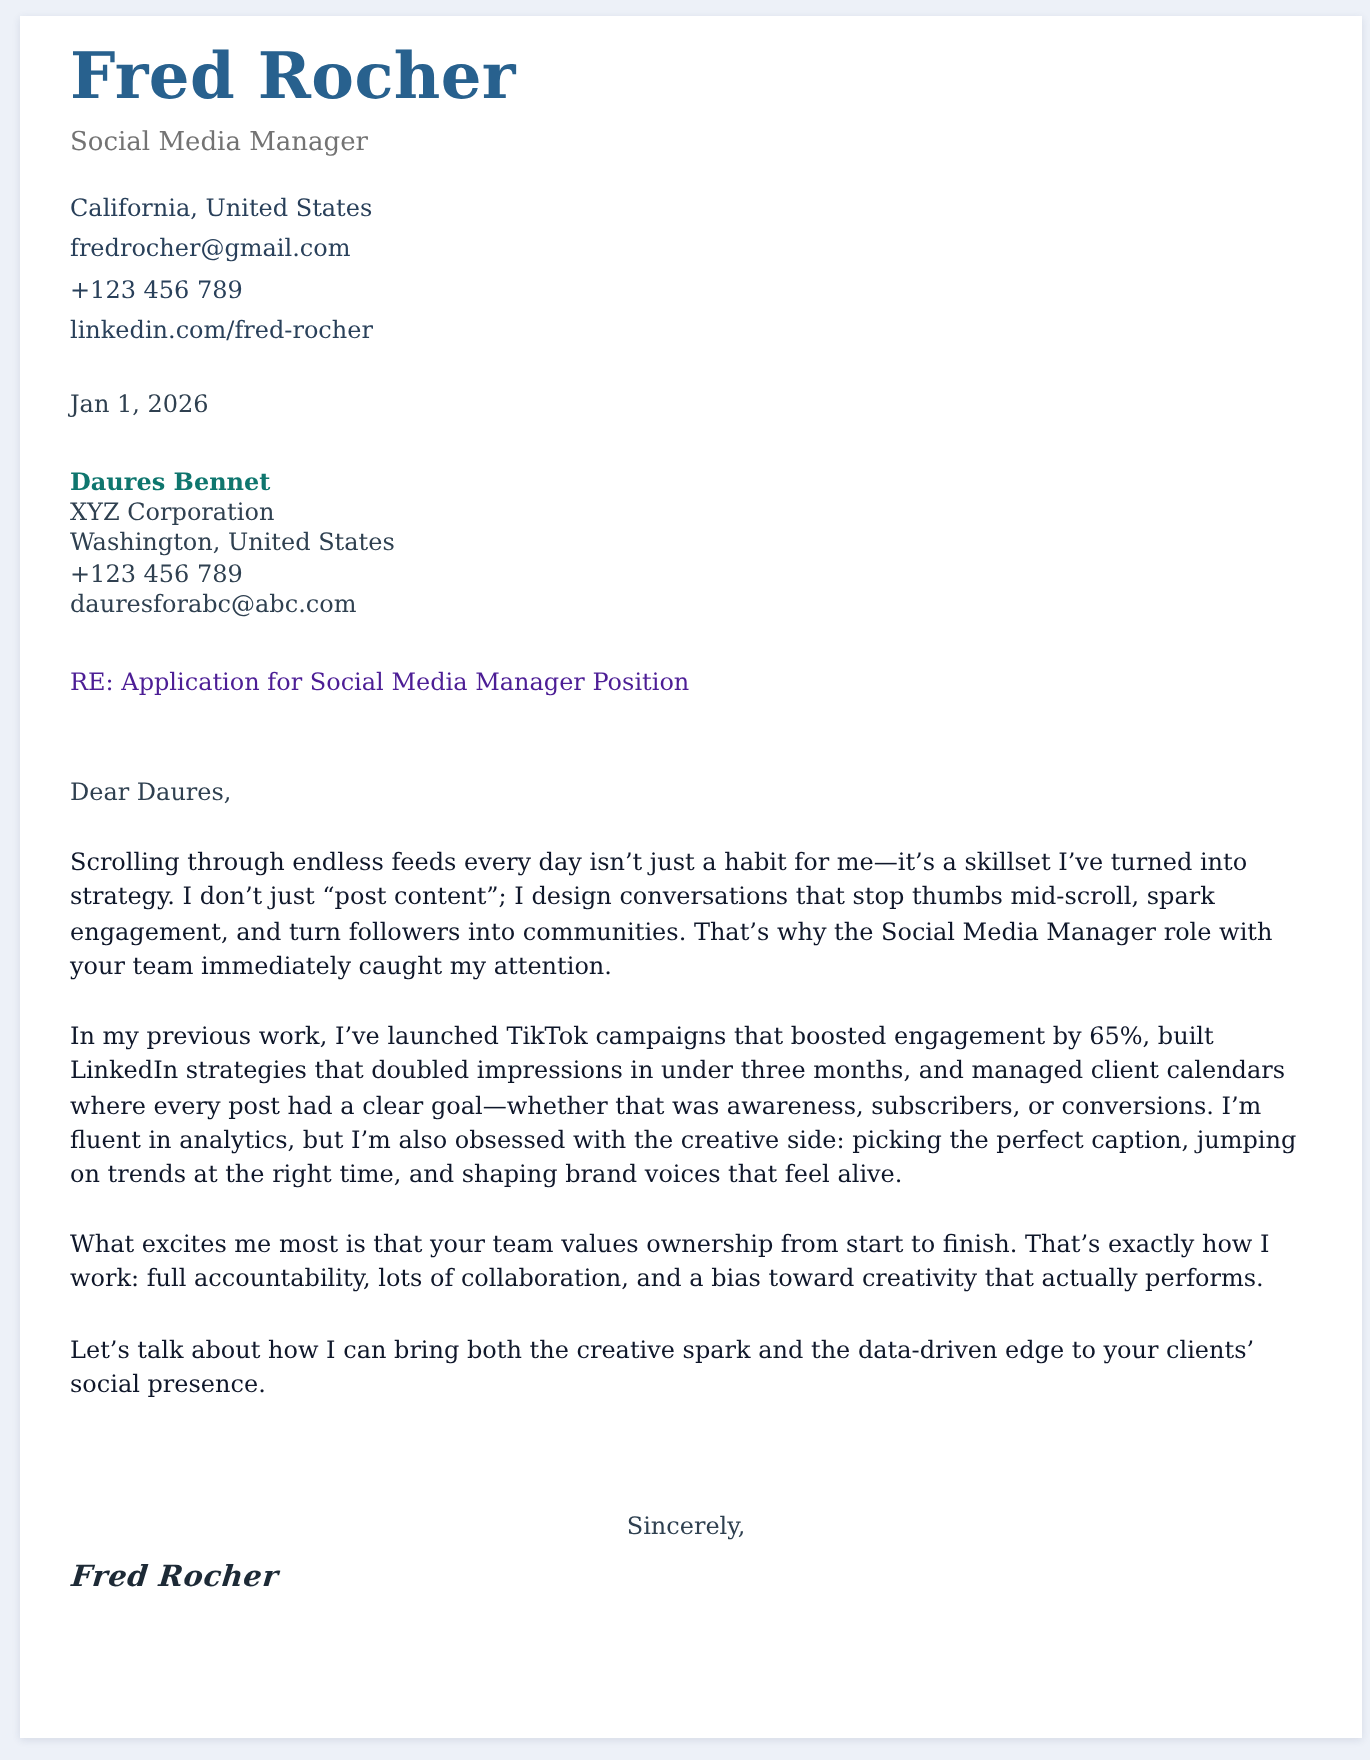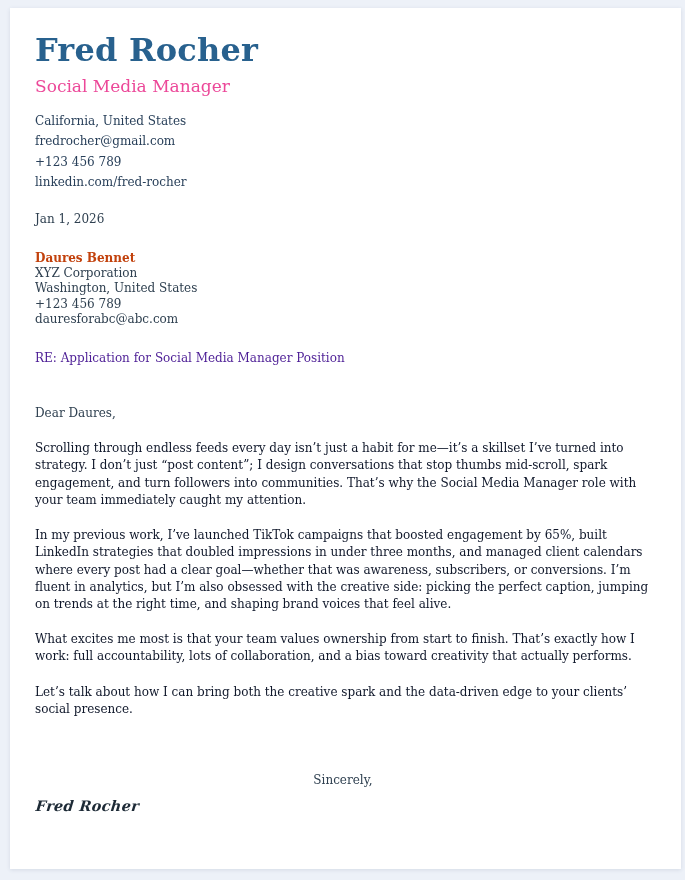--- a/index.html
+++ b/index.html
@@ -16,34 +16,34 @@
   }
   .sheet {
     position: absolute;
     left: 10px;
     top: 8px;
     width: 671px;
     height: 861px;
     background: #ffffff;
     box-shadow: 0 1px 4px rgba(40, 60, 100, 0.12);
     box-sizing: border-box;
-    padding: 24px 30px 0 25px;
+    padding: 12px 30px 0 25px;
   }
   .applicant-name {
     margin: 0;
     font-size: 32px;
     font-weight: bold;
     line-height: 1.15;
     color: #28618e;
     letter-spacing: 0.2px;
   }
   .applicant-title {
     margin-top: 7px;
-    font-size: 17px;
-    color: #ec4899;
+    font-size: 13px;
+    color: #737373;
   }
   .contact-block {
     margin-top: 15px;
     font-size: 12px;
     color: #29405a;
   }
   .contact-block div {
     line-height: 20.5px;
   }
   .letter-date {
@@ -55,21 +55,21 @@
   .recipient-block {
     margin-top: 23px;
     font-size: 12px;
     color: #2f4050;
   }
   .recipient-block div {
     line-height: 15.3px;
   }
   .recipient-name {
     font-weight: bold;
-    color: #c2410c;
+    color: #0f766e;
   }
   .subject-line {
     margin-top: 23px;
     font-size: 12px;
     color: #4c1d95;
     line-height: 17px;
   }
   .salutation {
     margin-top: 38px;
     font-size: 12px;

